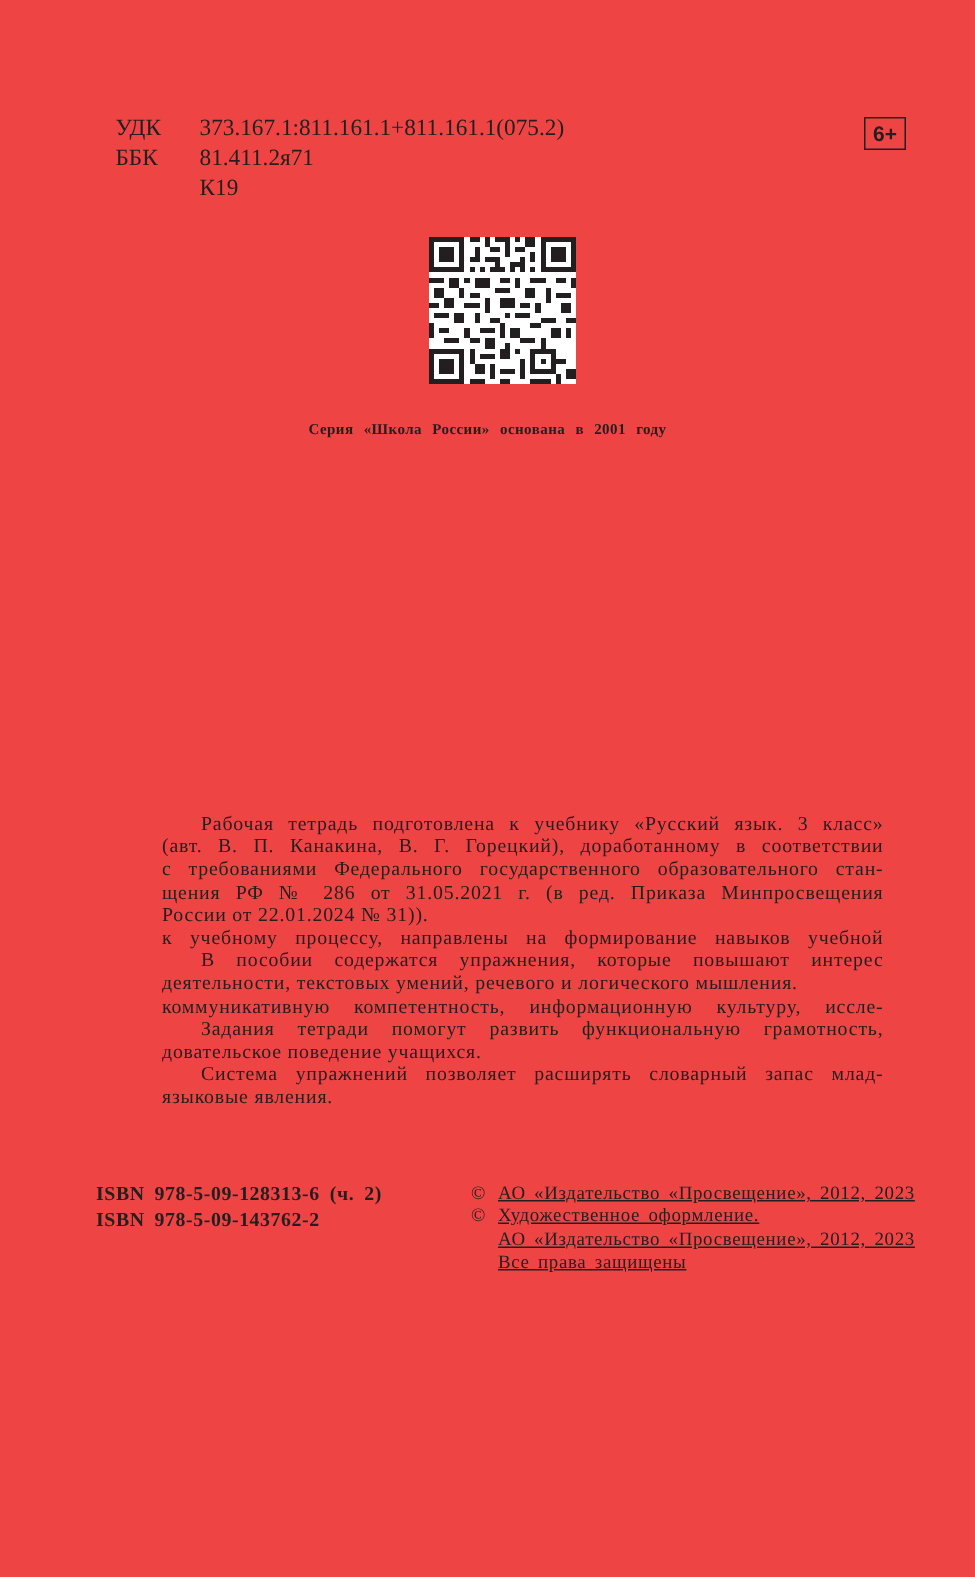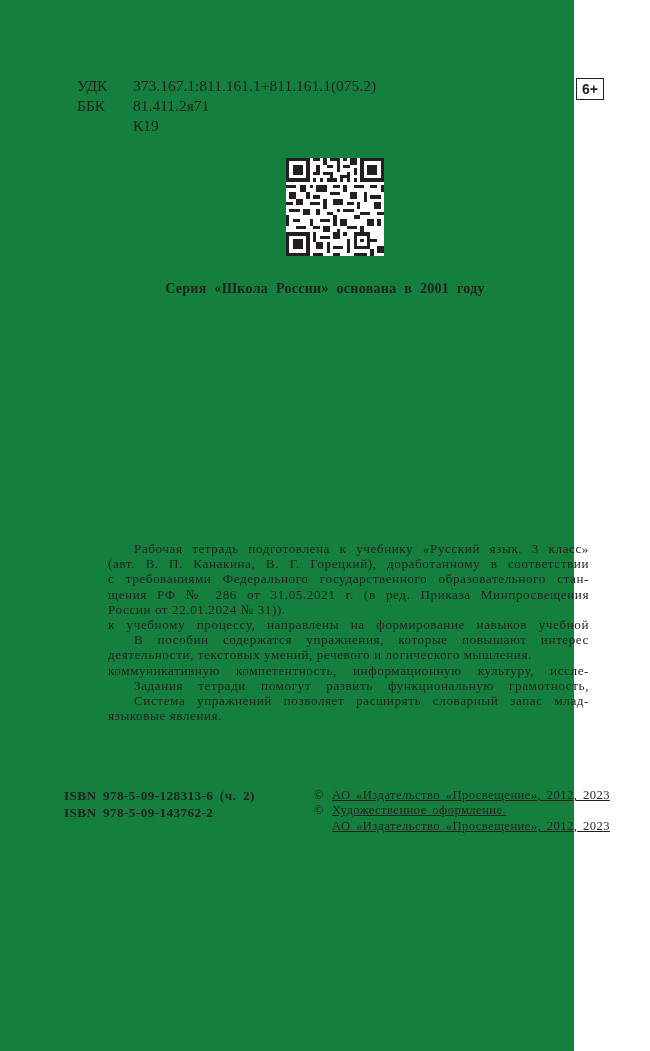--- a/index.html
+++ b/index.html
@@ -11,23 +11,23 @@
       width: 650px;
       height: 1051px;
       position: relative;
       overflow: hidden;
       font-family: "Liberation Serif", "DejaVu Serif", serif;
       color: #231f20;
     }
     .page {
       position: absolute;
       left: 0; top: 0;
-      width: 574px;
+      width: 650px;
       height: 1051px;
-      background: #15803d;
+      background: #ef4444;
     }
     
     .classif {
       position: absolute;
       left: 77px;
       top: 76px;
       font-size: 15.5px;
       line-height: 20px;
     }
     .classif-row {
@@ -66,21 +66,21 @@
     }
     .qr svg { display: block; }
     
     .series {
       position: absolute;
       left: 0;
       width: 650px;
       top: 281px;
       text-align: center;
       font-weight: bold;
-      font-size: 14px;
+      font-size: 10px;
       word-spacing: 4px;
       letter-spacing: 0.3px;
     }
     
     .annotation {
       position: absolute;
       left: 108px;
       top: 541px;
       width: 481px;
       font-size: 13.2px;
@@ -255,20 +255,21 @@
       <span class="line last">России от 22.01.2024 № 31)).</span>
     </div>
     <div>
       <span class="line">к учебному процессу, направлены на формирование навыков учебной</span>
       <span class="line first">В пособии содержатся упражнения, которые повышают интерес</span>
       <span class="line last">деятельности, текстовых умений, речевого и логического мышления.</span>
     </div>
     <div>
       <span class="line">коммуникативную компетентность, информационную культуру, иссле-</span>
       <span class="line first">Задания тетради помогут развить функциональную грамотность,</span>
+      <span class="line last">довательское поведение учащихся.</span>
     </div>
     <div>
       <span class="line first">Система упражнений позволяет расширять словарный запас млад-</span>
       <span class="line last">языковые явления.</span>
     </div>
   </div>
 
   <div class="isbn">
     <div class="isbn-row">ISBN 978-5-09-128313-6 (ч. 2)</div>
     <div class="isbn-row">ISBN 978-5-09-143762-2</div>
@@ -277,15 +278,18 @@
   <div class="copyright">
     <div class="copy-row">
       <span class="copy-sym">©</span><span>АО «Издательство «Просвещение», 2012, 2023</span>
     </div>
     <div class="copy-row">
       <span class="copy-sym">©</span><span>Художественное оформление.</span>
     </div>
     <div class="copy-row">
       <span class="copy-sym"></span><span>АО «Издательство «Просвещение», 2012, 2023</span>
     </div>
+    <div class="copy-row">
+      <span class="copy-sym"></span><span>Все права защищены</span>
+    </div>
   </div>
 
 </div>
 
 </body></html>

